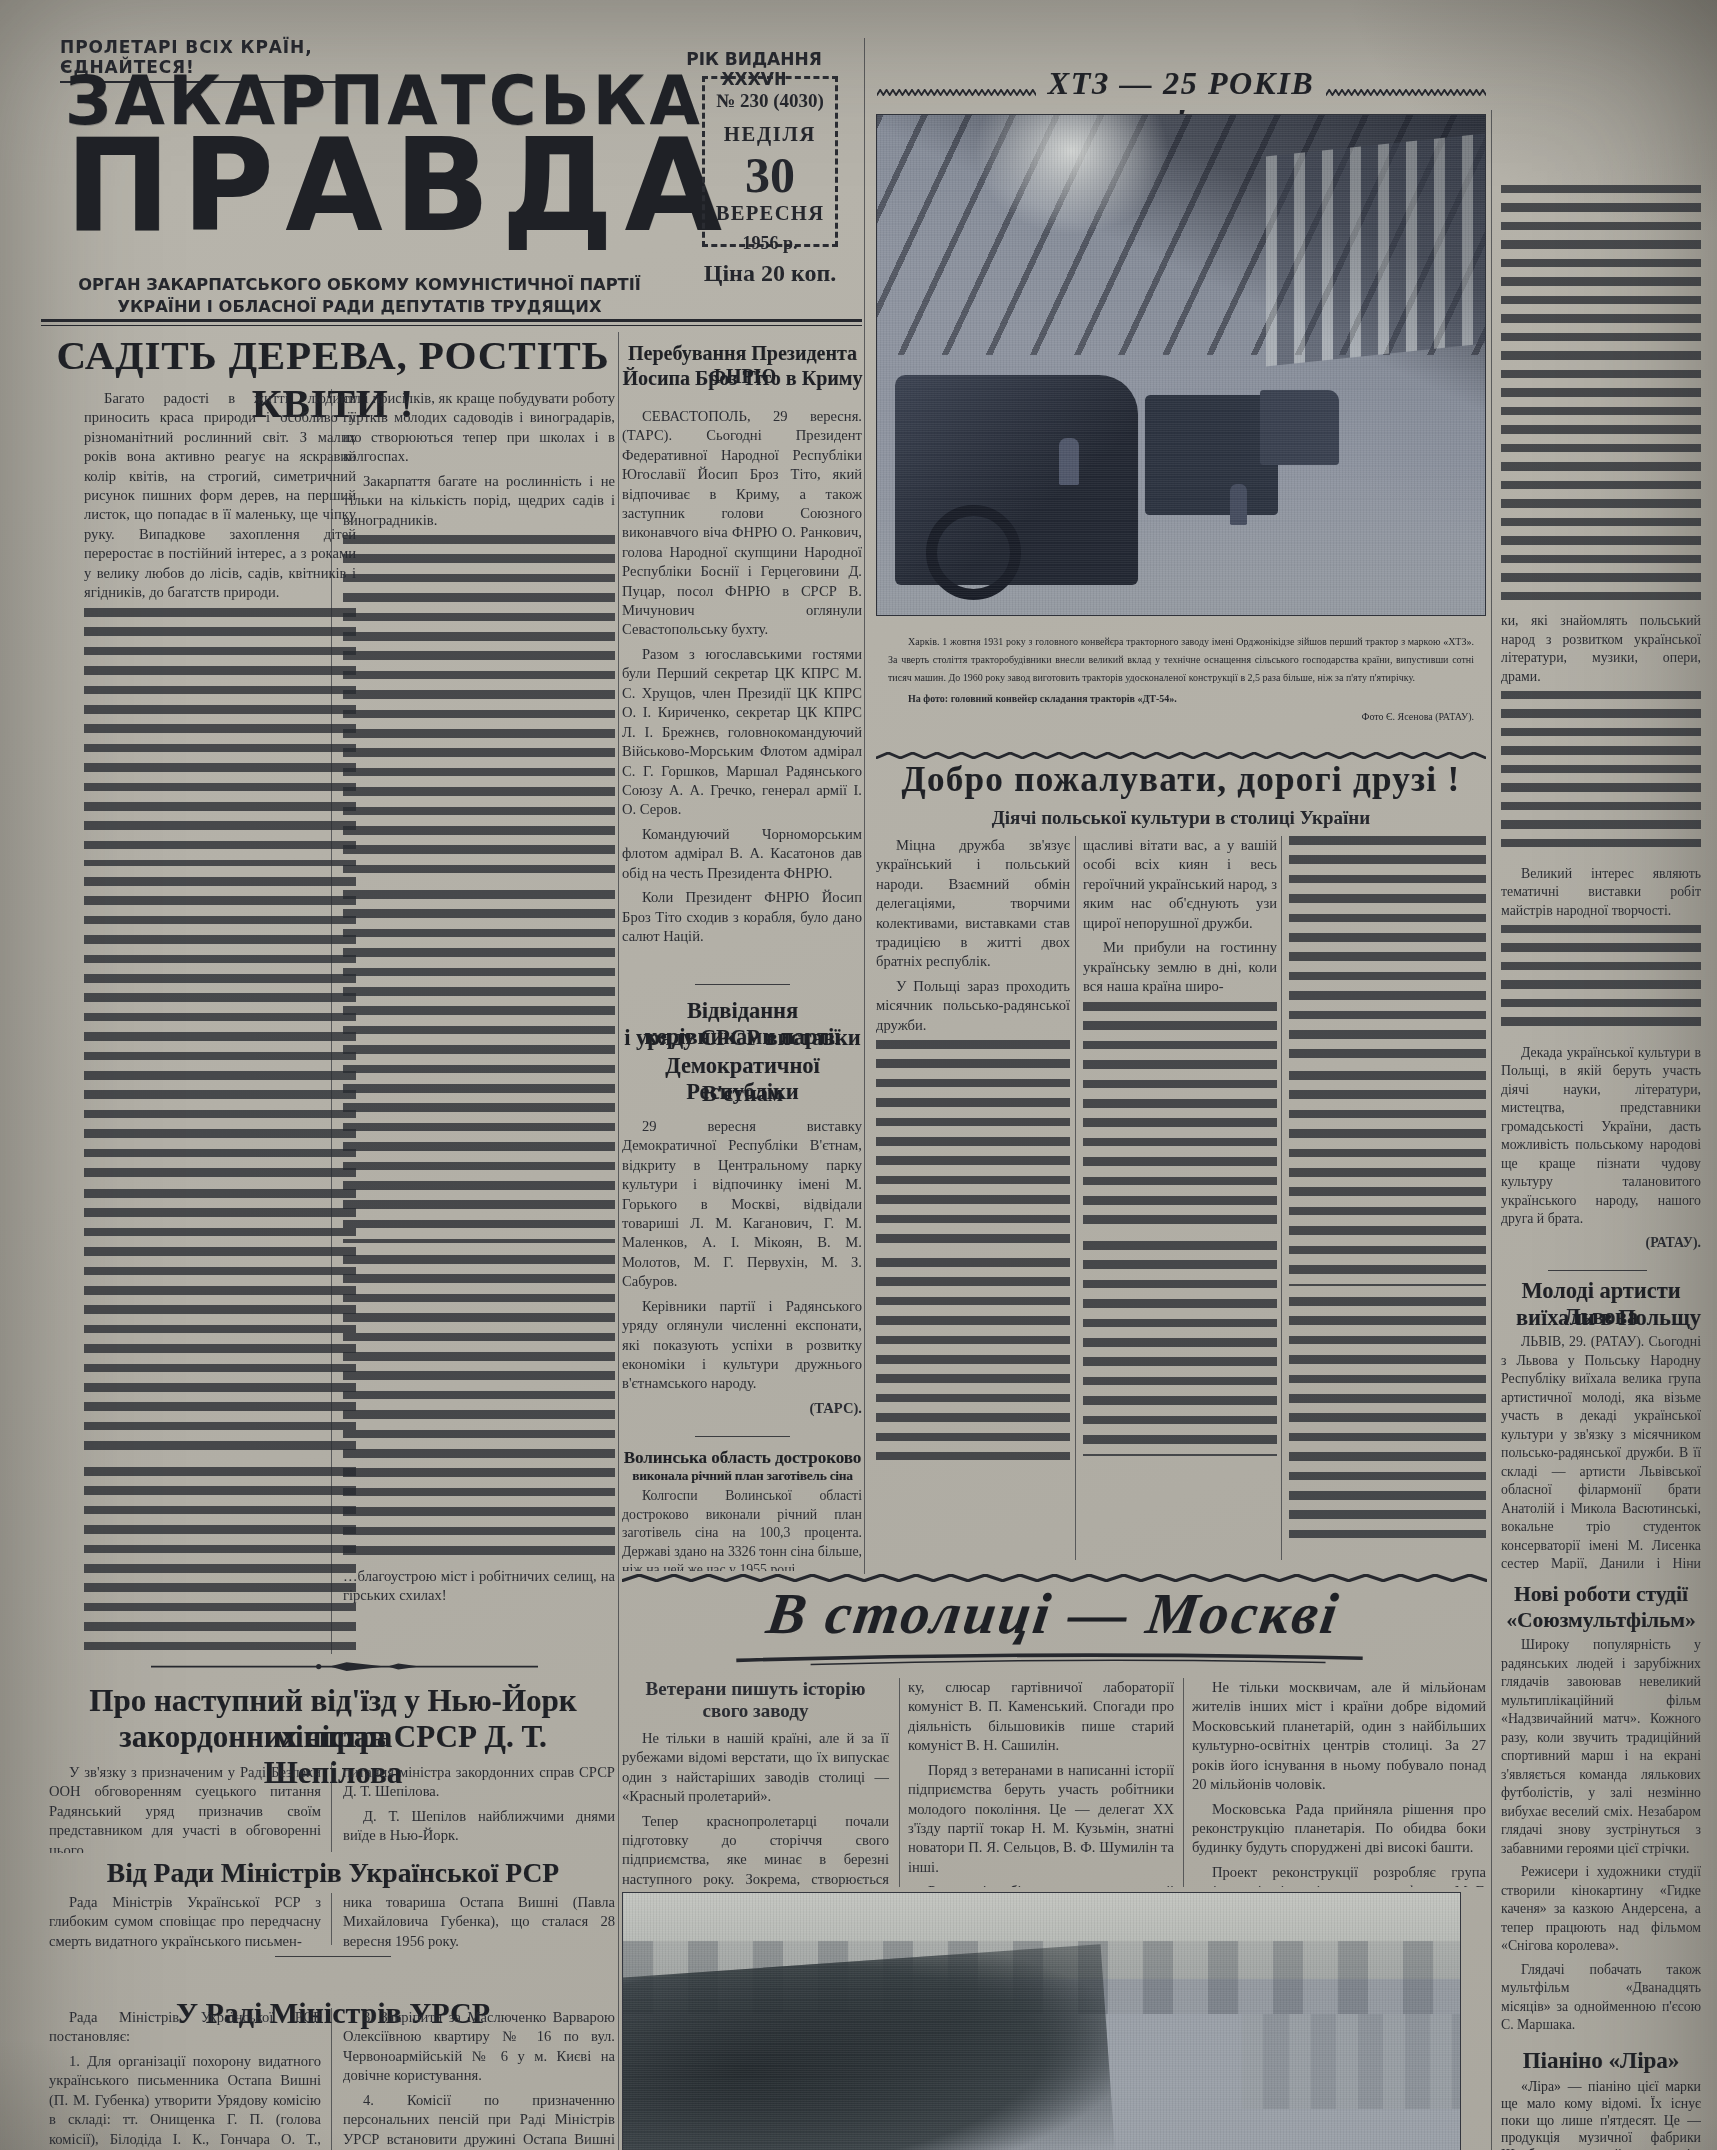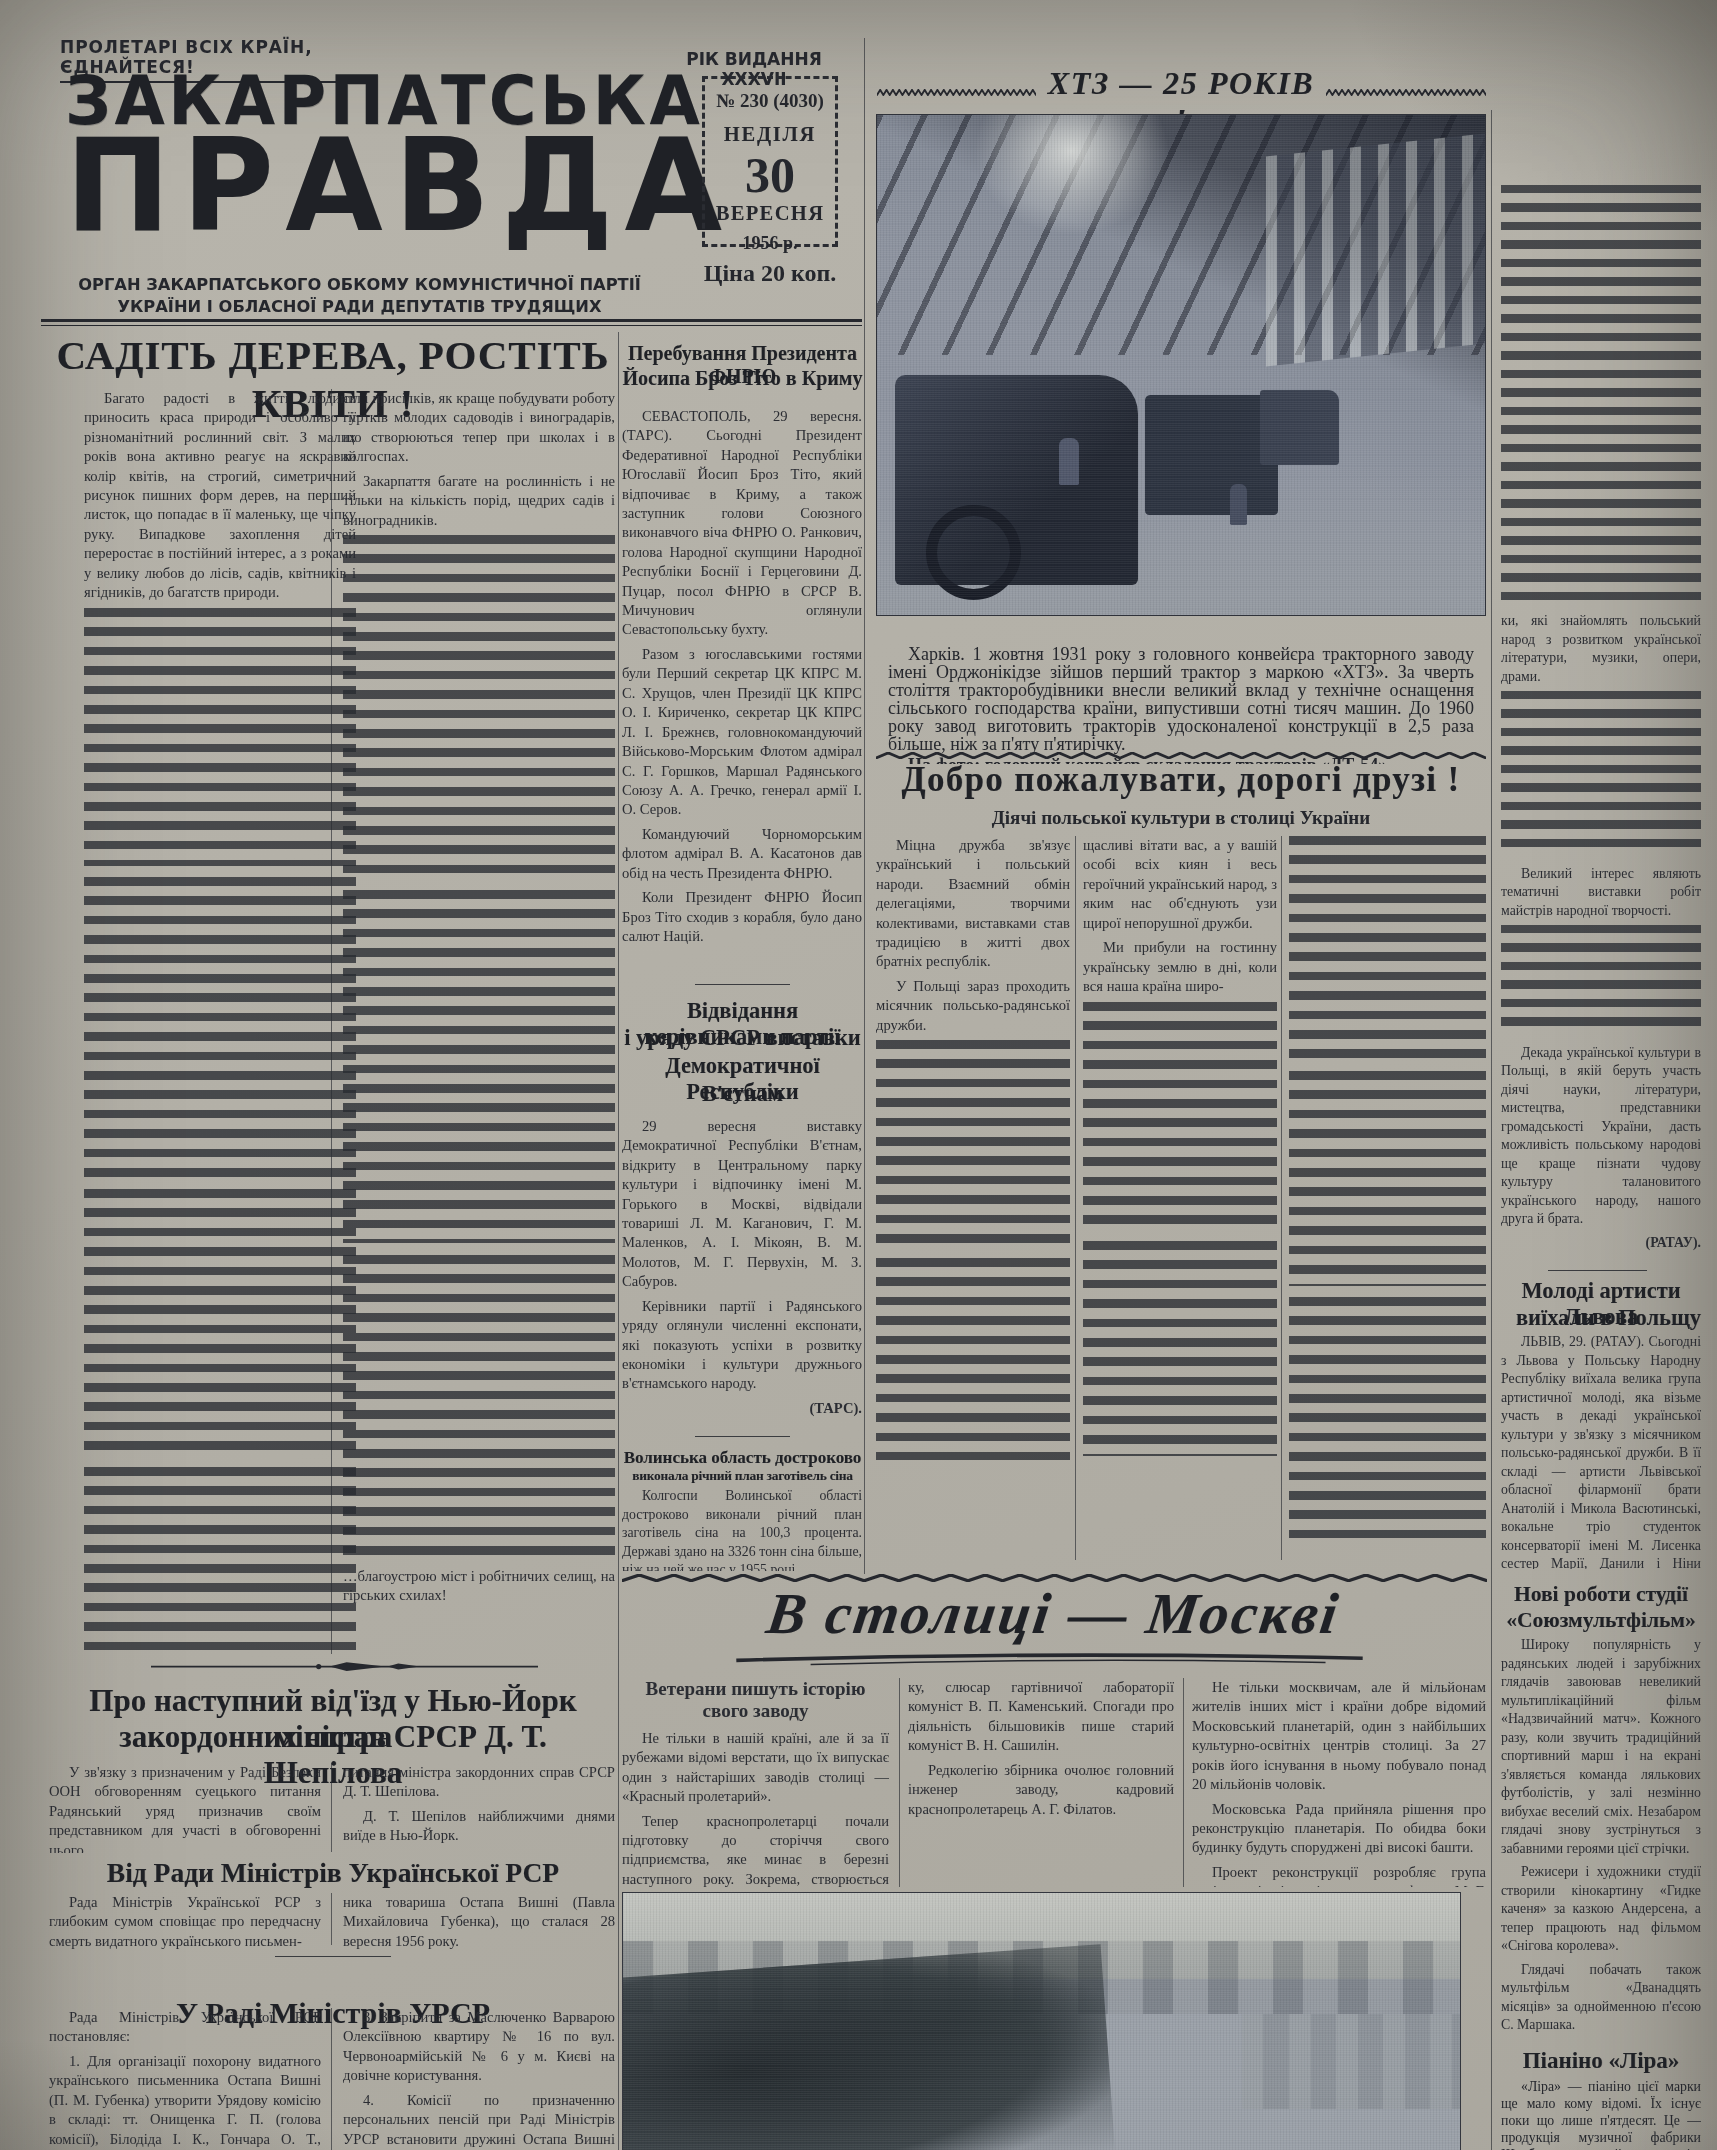--- a/index.html
+++ b/index.html
@@ -182,21 +182,21 @@
     <div class="abs" style="left:0;bottom:0;width:100%;height:30%;background:linear-gradient(to top, rgba(155,160,164,.55), transparent);"></div>
     <div class="abs" style="left:3%;bottom:6%;width:40%;height:42%;background:linear-gradient(140deg,#3c4352,#222732 62%);border-radius:10.3px 39px 6px 6px;"></div>
     <div class="abs" style="left:8%;bottom:3%;width:73px;height:73px;border:11.2px solid #191d27;border-radius:50%;box-siz1ng:border-box;"></div>
     <div class="abs" style="left:44%;bottom:20%;width:22%;height:24%;background:#2c3340;border-radius:5.2px 19px 4.3px 4.3px;"></div>
     <div class="abs" style="left:63%;bottom:30%;width:13%;height:15%;background:#3a4150;border-radius:3.4px 11.2px 3.4px 3.4px;"></div>
     <div class="abs" style="left:30%;bottom:26%;width:20px;height:47px;background:#50576a;border-radius:7.7px 7.7px 1.7px 1.7px;"></div>
     <div class="abs" style="left:58%;bottom:18%;width:17px;height:41px;background:#454c5e;border-radius:6.9px 6.9px 1.7px 1.7px;"></div>
     <div class="grain"></div>
   </div>
 
-  <div class="abs col" style="left:888px;top:633px;width:586px;height:119px;font-family:'Liberation Serif',serif;font-size:18px;line-height:18px;margin-top:12px;">
+  <div class="abs col" style="left:888px;top:633px;width:586px;height:119px;font-family:'Liberation Serif',serif;font-size:10px;line-height:18px;">
     <p class="jst" style="margin-bottom:2.6px;">Харків. 1 жовтня 1931 року з головного конвейєра тракторного заводу імені Орджонікідзе зійшов перший трактор з маркою «ХТЗ». За чверть століття тракторобудівники внесли великий вклад у технічне оснащення сільського господарства країни, випустивши сотні тисяч машин. До 1960 року завод виготовить тракторів удосконаленої конструкції в 2,5 раза більше, ніж за п'яту п'ятирічку.</p>
     <p class="bd" style="margin-bottom:0.9px;">На фото: головний конвейєр складання тракторів «ДТ-54».</p>
     <p class="sig">Фото Є. Ясенова (РАТАУ).</p>
   </div>
 
   <div class="abs" style="left:876px;top:752px;width:610px;height:6.9px;">
     <svg class="zz wavy" viewBox="0 0 1000 16" preserveAspectRatio="none">
         <polyline class="zigpts" fill="none" stroke="currentColor" stroke-width="6" stroke-linejoin="round" stroke-linecap="round" points="0,14 20,2 40,14 60,2 80,14 100,2 120,14 140,2 160,14 180,2 200,14 220,2 240,14 260,2 280,14 300,2 320,14 340,2 360,14 380,2 400,14 420,2 440,14 460,2 480,14 500,2 520,14 540,2 560,14 580,2 600,14 620,2 640,14 660,2 680,14 700,2 720,14 740,2 760,14 780,2 800,14 820,2 840,14 860,2 880,14 900,2 920,14 940,2 960,14 980,2 1000,14"></polyline>
       </svg>
   </div>
@@ -267,20 +267,21 @@
   <div class="abs vrule" style="left:899px;top:1678px;width:0.9px;height:209px;"></div>
   <div class="abs vrule" style="left:1183px;top:1678px;width:0.9px;height:209px;"></div>
 
   <div class="abs col body34 jst" style="left:622px;top:1678px;width:267px;height:209px;">
     <div class="ser bd ctr" style="font-size:19px;line-height:22.4px;margin-bottom:6px;">Ветерани пишуть історію свого заводу</div>
     <p>Не тільки в нашій країні, але й за її рубежами відомі верстати, що їх випускає один з найстаріших заводів столиці — «Красный пролетарий».</p>
     <p>Тепер краснопролетарці почали підготовку до сторіччя свого підприємства, яке минає в березні наступного року. Зокрема, створюється великий збірник, присвячений історії заводу. В числі авторів — учасники революційних боїв 1905 року К. А. Сарафанов — родоначальник цілої династії Сарафанових-краснопролетарців, токар В. М. Агафонов, що працює на заводі з 1903 ро-</p>
   </div>
   <div class="abs col body34 jst" style="left:908px;top:1678px;width:266px;height:209px;">
     <p class="noind">ку, слюсар гартівничої лабораторії комуніст В. П. Каменський. Спогади про діяльність більшовиків пише старий комуніст В. Н. Сашилін.</p>
+    <p>Поряд з ветеранами в написанні історії підприємства беруть участь робітники молодого покоління. Це — делегат XX з'їзду партії токар Н. М. Кузьмін, знатні новатори П. Я. Сельцов, В. Ф. Шумилін та інші.</p>
     <p>Редколегію збірника очолює головний інженер заводу, кадровий краснопролетарець А. Г. Філатов.</p>
 
   </div>
   <div class="abs col body34 jst" style="left:1192px;top:1678px;width:294px;height:209px;">
     <p>Не тільки москвичам, але й мільйонам жителів інших міст і країни добре відомий Московський планетарій, один з найбільших культурно-освітніх центрів столиці. За 27 років його існування в ньому побувало понад 20 мільйонів чоловік.</p>
     <p>Московська Рада прийняла рішення про реконструкцію планетарія. По обидва боки будинку будуть споруджені дві високі башти.</p>
     <p>Проект реконструкції розробляє група архітекторів під керівництвом професора М. Г. Синявського.</p>
   </div>
 
   <div class="photo" style="left:622px;top:1892px;width:839px;height:434px;border:1.3px solid #33363e;background:#9aa0a8;">

